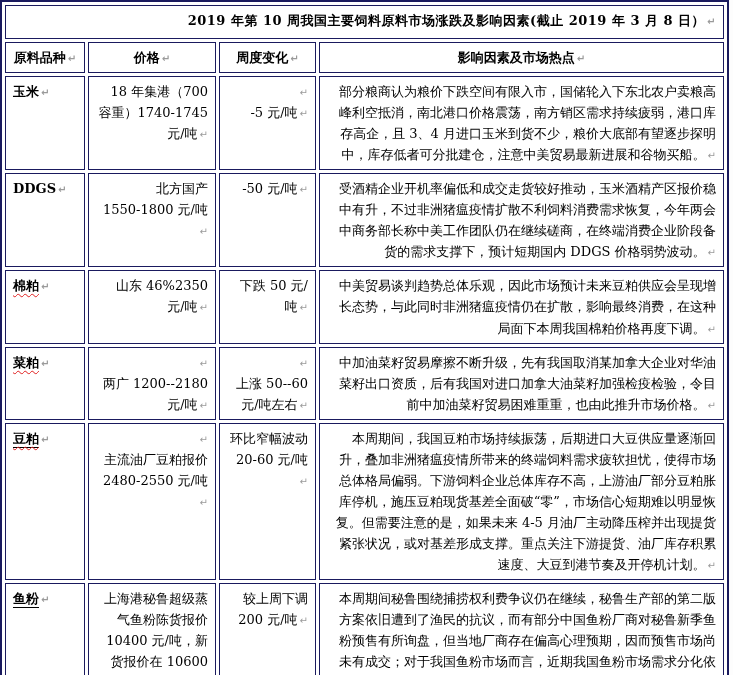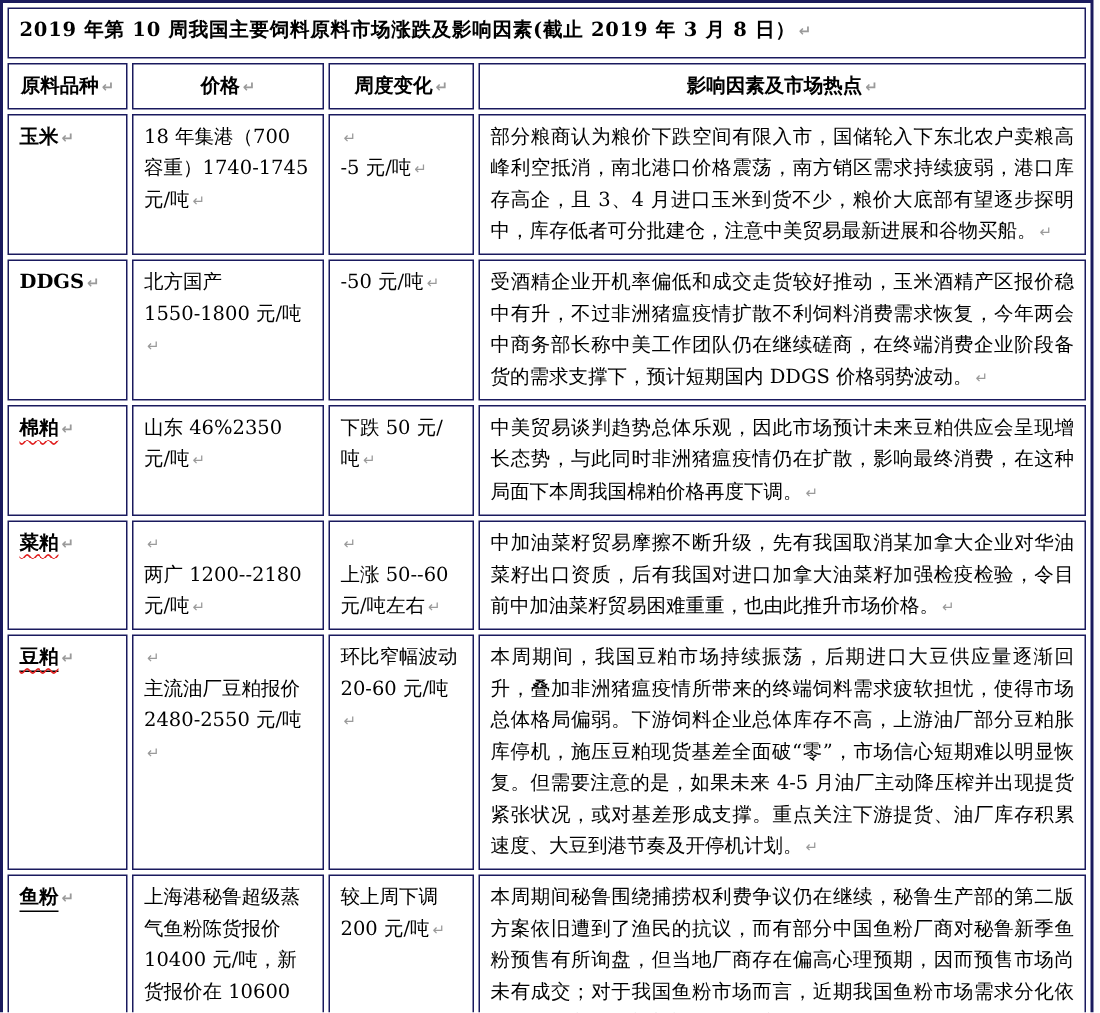--- a/index.html
+++ b/index.html
@@ -28,21 +28,21 @@
     font-size:13px;
     line-height:1.62;
     box-sizing:border-box;
     background:#fff;
   }
   col.c1{width:80px;}
   col.c2{width:128px;}
   col.c3{width:97px;}
   col.c4{width:auto;}
   td.title-cell{
-    text-align:left;
+    text-align:right;
     font-weight:bold;
     font-size:15px;
     vertical-align:middle;
     height:34px;
     letter-spacing:.5px;
   }
   td.head-cell{
     background:#c3d7ee;
     text-align:center;
     font-weight:bold;
@@ -52,21 +52,21 @@
   }
   td.name-cell{
     vertical-align:middle;
     font-weight:bold;
     font-size:14px;
   }
   td.factors-cell{
     text-align:justify;
     text-justify:inter-character;
   }
-  p.para{margin:0;padding:0;white-space:pre-wrap;}
+  p.para{margin:0;padding:0;white-space:pre-wrap;text-align:right;}
   .pilcrow{
     color:#9a9a9a;
     font-size:10px;
     font-family:"DejaVu Sans",sans-serif;
     margin-left:2px;
     vertical-align:baseline;
   }
   .wavy-red{
     text-decoration-line:underline;
     text-decoration-style:wavy;

